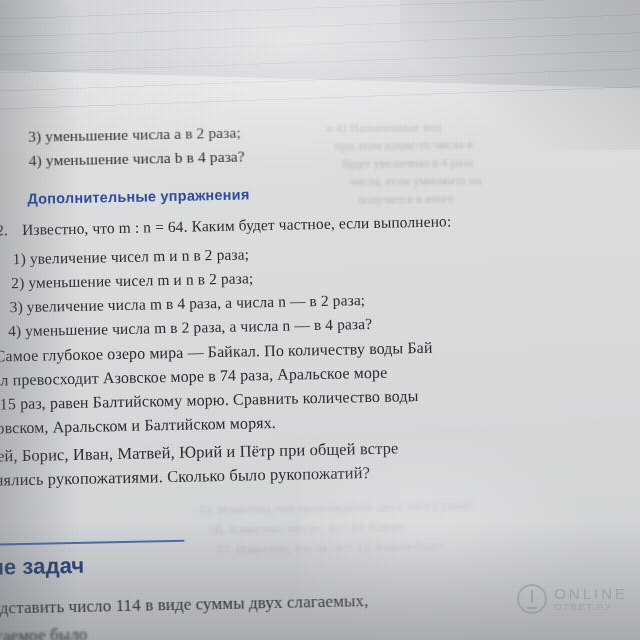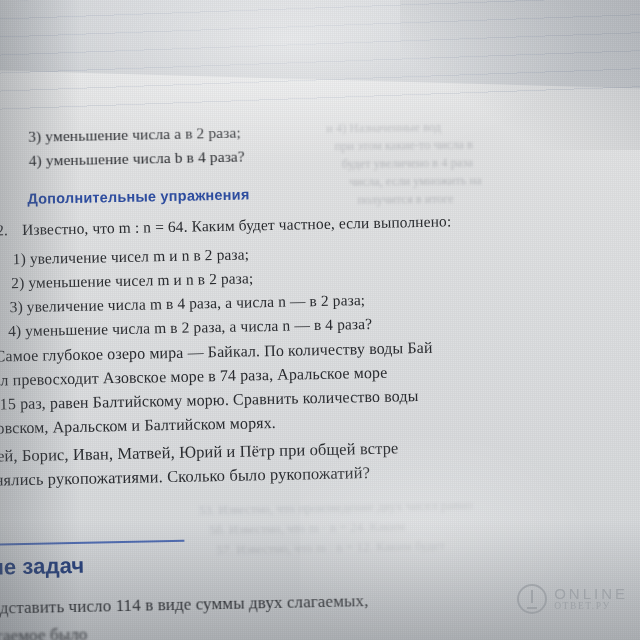--- a/index.html
+++ b/index.html
@@ -190,21 +190,21 @@
     background: #8b9096;
   }
   .wm-text { line-height: 1.05; }
   .wm-main {
     font-family: "Liberation Sans", sans-serif;
     font-size: 15px;
     letter-spacing: 3px;
     color: #8b9096;
   }
   .wm-sub {
-    font-family: Liberation Serif, serif;
+    font-family: Liberation Sans, sans-serif;
     font-size: 9.5px;
     letter-spacing: 1.6px;
     color: #8b9096;
   }
 
   
   .grain {
     position: absolute;
     inset: 0;
     opacity: 0.05;

